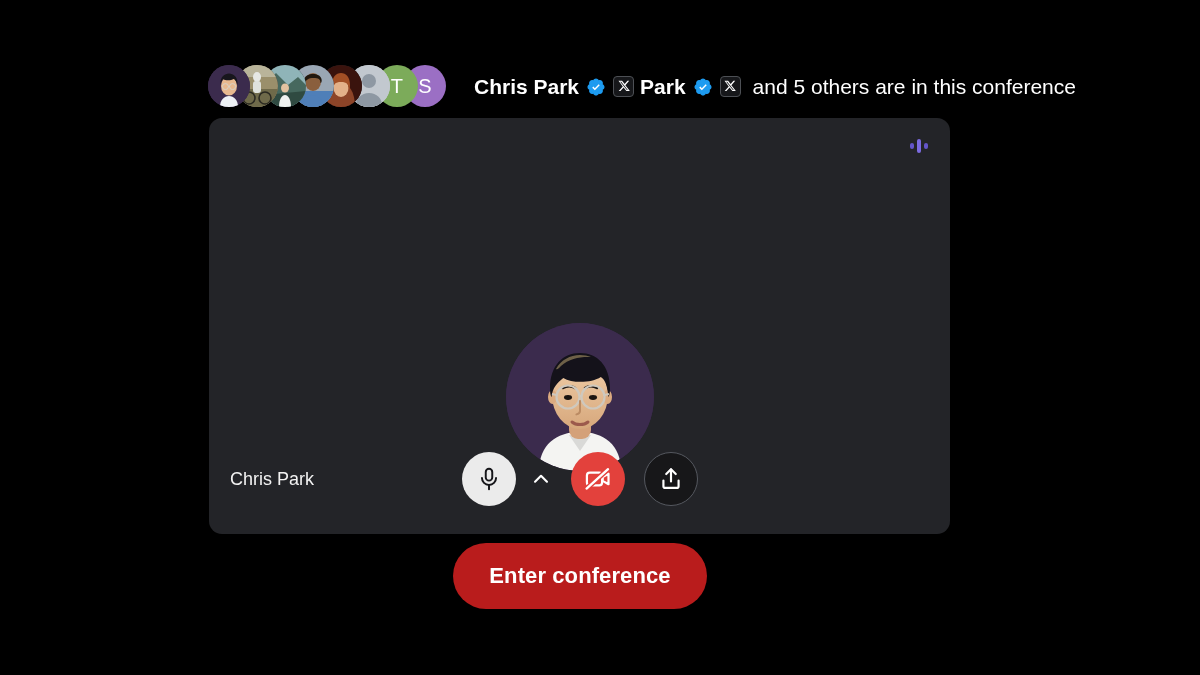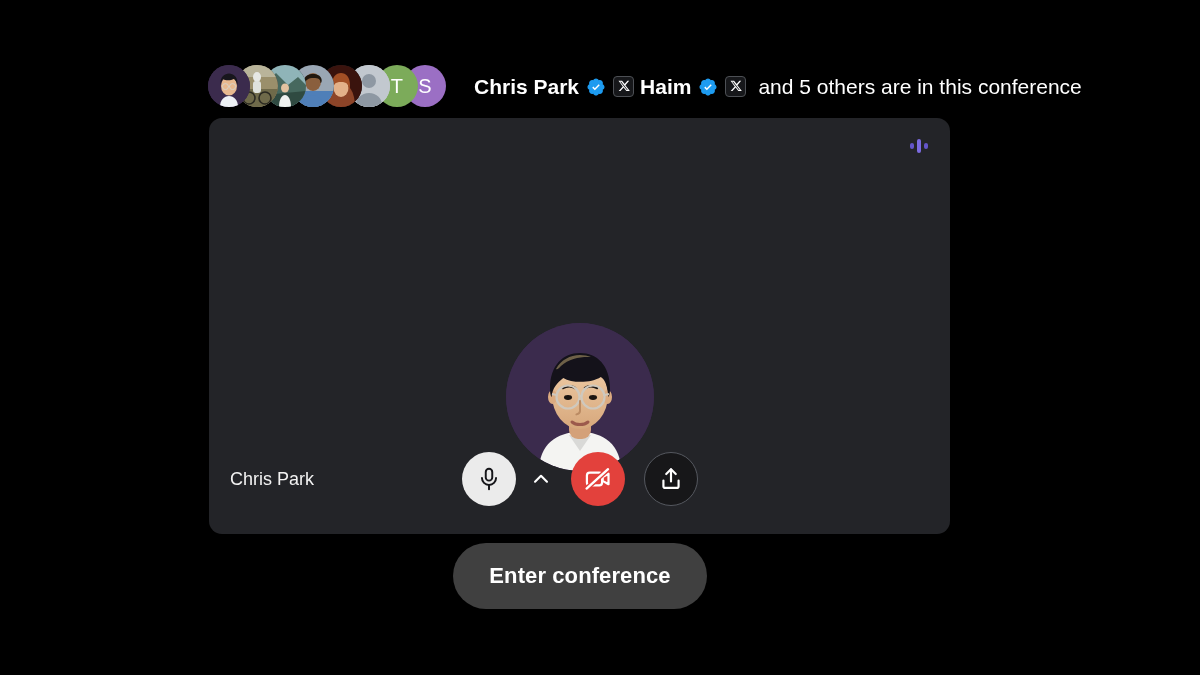--- a/index.html
+++ b/index.html
@@ -210,21 +210,21 @@
 
   
   #enter-button {
     position: absolute;
     left: 453px;
     top: 543px;
     width: 254px;
     height: 66px;
     border: none;
     border-radius: 33px;
-    background: #404040;
+    background: #b91c1c;
     color: #ffffff;
     font-family: "Liberation Sans", sans-serif;
     font-size: 22px;
     font-weight: 700;
     letter-spacing: .1px;
     cursor: pointer;
   }
 </style>
 </head>
 <body>
@@ -315,21 +315,21 @@
           <path fill="#ffffff" d="M10.6 15.9l-3.1-3.1 1.27-1.27 1.83 1.82 4.63-4.63 1.27 1.28z"></path>
         </svg>
       </span>
 
       <span class="x-badge">
         <svg width="12" height="12" viewBox="0 0 24 24">
           <path fill="#ffffff" d="M18.9 1.6h3.5l-7.6 8.7 8.9 11.8h-7l-5.5-7.2-6.3 7.2H1.4l8.1-9.3L1 1.6h7.2l5 6.6zm-1.2 18.4h1.9L6.4 3.5H4.3z"></path>
         </svg>
       </span>
 
-      <span class="nm">Haim</span>
+      <span class="nm">Park</span>
 
       <span class="verified-badge">
         <svg width="20" height="20" viewBox="0 0 24 24">
           <path fill="#1d9bf0" d="M22.25 12c0-1.43-.88-2.67-2.19-3.34.46-1.39.2-2.9-.81-3.91-1.01-1.01-2.52-1.27-3.91-.81C14.67 2.63 13.43 1.75 12 1.75s-2.67.88-3.34 2.19c-1.39-.46-2.9-.2-3.91.81-1.01 1.01-1.27 2.52-.81 3.91C2.63 9.33 1.75 10.57 1.75 12s.88 2.67 2.19 3.34c-.46 1.39-.2 2.9.81 3.91 1.01 1.01 2.52 1.27 3.91.81.67 1.31 1.91 2.19 3.34 2.19s2.67-.88 3.34-2.19c1.39.46 2.9.2 3.91-.81 1.01-1.01 1.27-2.52.81-3.91 1.31-.67 2.19-1.91 2.19-3.34z"></path>
           <path fill="#ffffff" d="M10.6 15.9l-3.1-3.1 1.27-1.27 1.83 1.82 4.63-4.63 1.27 1.28z"></path>
         </svg>
       </span>
 
       <span class="x-badge">
         <svg width="12" height="12" viewBox="0 0 24 24">

